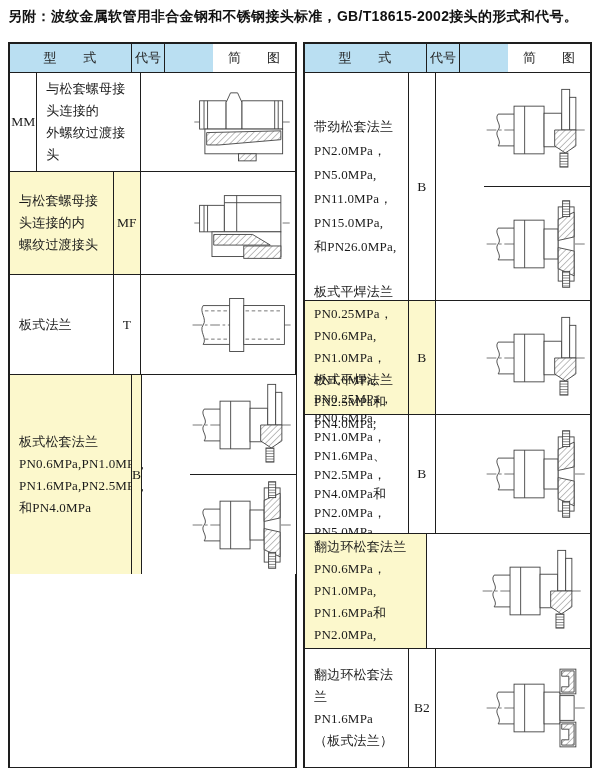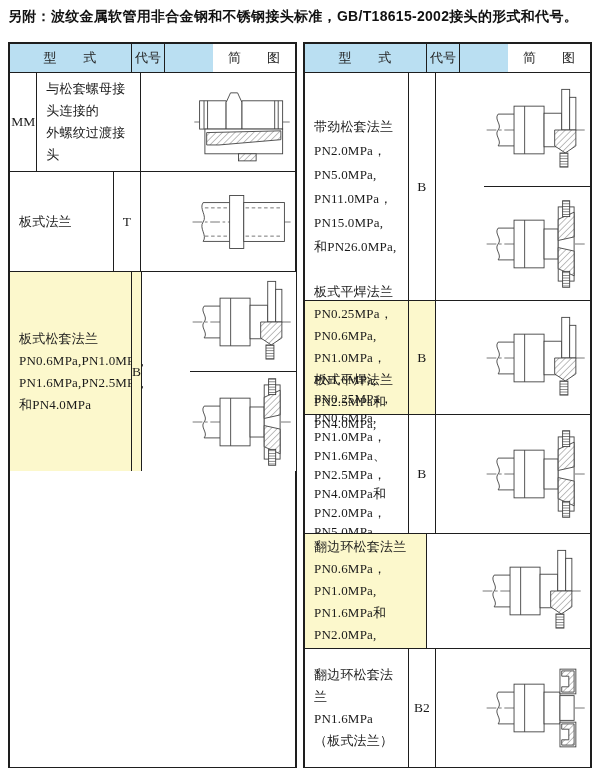--- a/index.html
+++ b/index.html
@@ -174,20 +174,32 @@
 外螺纹过渡接头</div>
         <div class="c c-diag">
           <div class="sub">
               <svg class="diag" viewBox="0 0 120 100">
                 <use href="#sym-mm"></use>
               </svg>
             </div>
         </div>
       </div>
 
+      <div class="row hl" style="height:103px">
+        <div class="c c-type">与松套螺母接头连接的内
+螺纹过渡接头</div>
+        <div class="c c-code">MF</div>
+        <div class="c c-diag">
+          <div class="sub">
+              <svg class="diag" viewBox="0 0 120 100">
+                <use href="#sym-mf"></use>
+              </svg>
+            </div>
+        </div>
+      </div>
 
       <div class="row" style="height:100px">
         <div class="c c-type">板式法兰</div>
         <div class="c c-code">T</div>
         <div class="c c-diag">
           <div class="sub">
               <svg class="diag" viewBox="0 0 120 100">
                 <use href="#sym-t"></use>
               </svg>
             </div>

